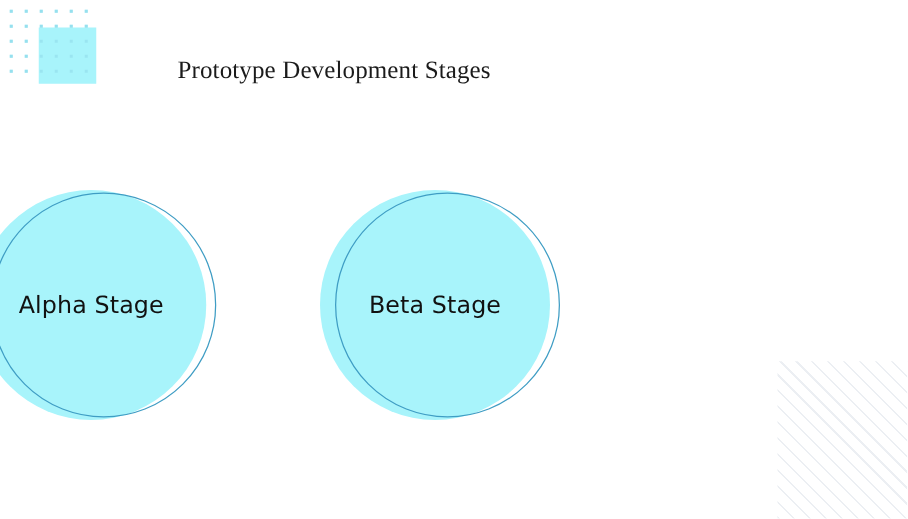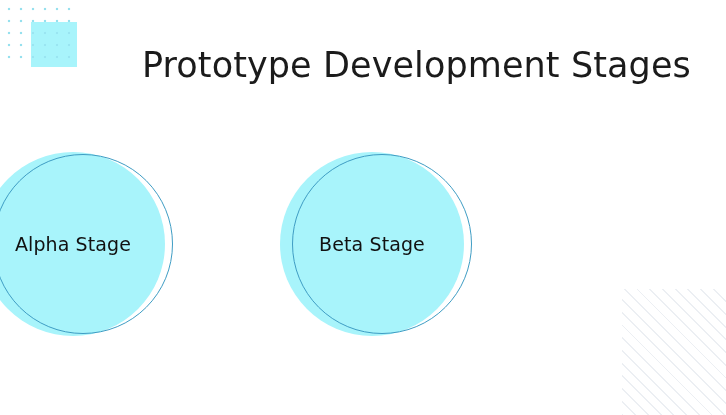--- a/index.html
+++ b/index.html
@@ -63,25 +63,26 @@
         45deg,
         #eceff3 0px, #eceff3 1.3px,
         rgba(255,255,255,0) 1.3px, rgba(255,255,255,0) 9px);
   }
 
   
   .slide-title {
     position: absolute;
     left: 142px;
     top: 45px;
-    font-size: 35px;
+    font-size: 20px;
     font-weight: 400;
     color: #1b1b1b;
     letter-spacing: .1px;
     white-space: nowrap;
+    font-family: Liberation Serif, serif;
   }
 
   
   .stage {
     position: absolute;
     width: 196px;
     height: 196px;
   }
   .stage .disc {
     position: absolute;
@@ -113,21 +114,21 @@
     align-items: center;
     justify-content: center;
     font-size: 19px;
     color: #111111;
     letter-spacing: .1px;
     white-space: nowrap;
   }
 
   
   #stage-0 { left: -19px; top: 152px; }
-  #stage-1 { left: 280px; top: 152px; }
+  #stage-1 { left: 256px; top: 152px; }
   #stage-2 { left: 522px; top: 152px; }
 </style>
 </head>
 <body>
 
 <div id="slide">
 
   <div class="dot-grid"></div>
   <div class="accent-square"></div>
   <div class="dot-grid-over"></div>

